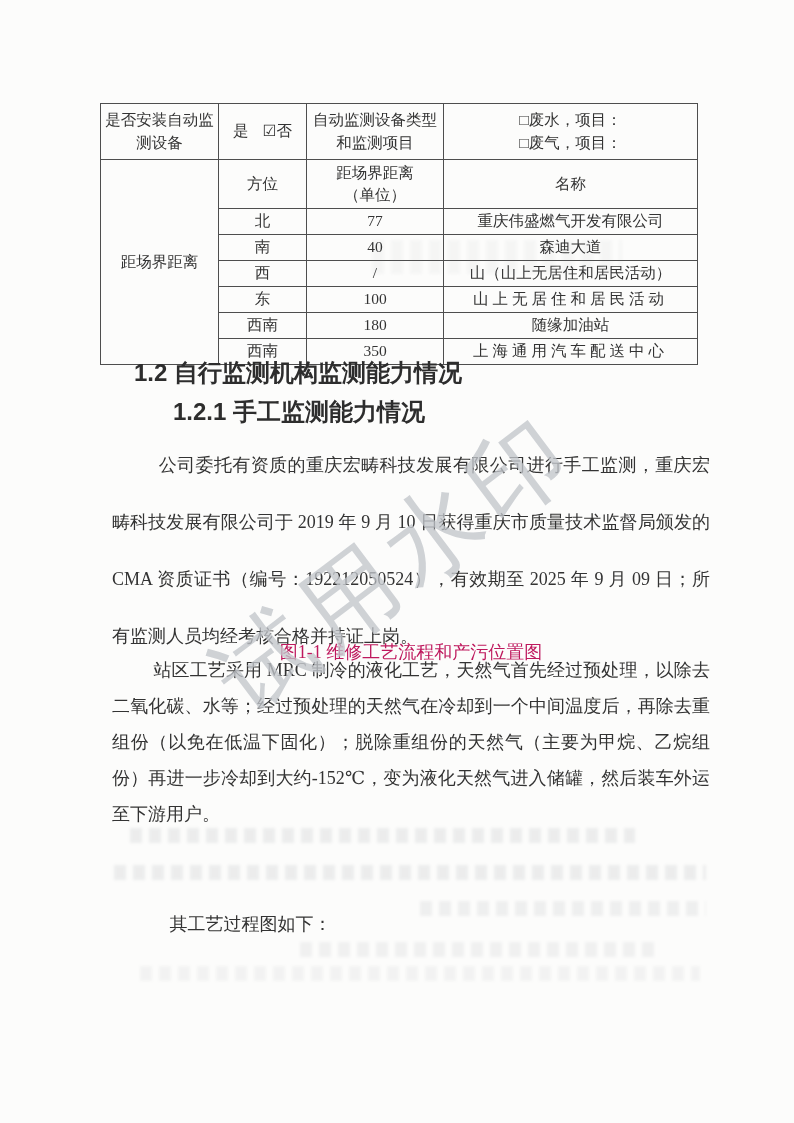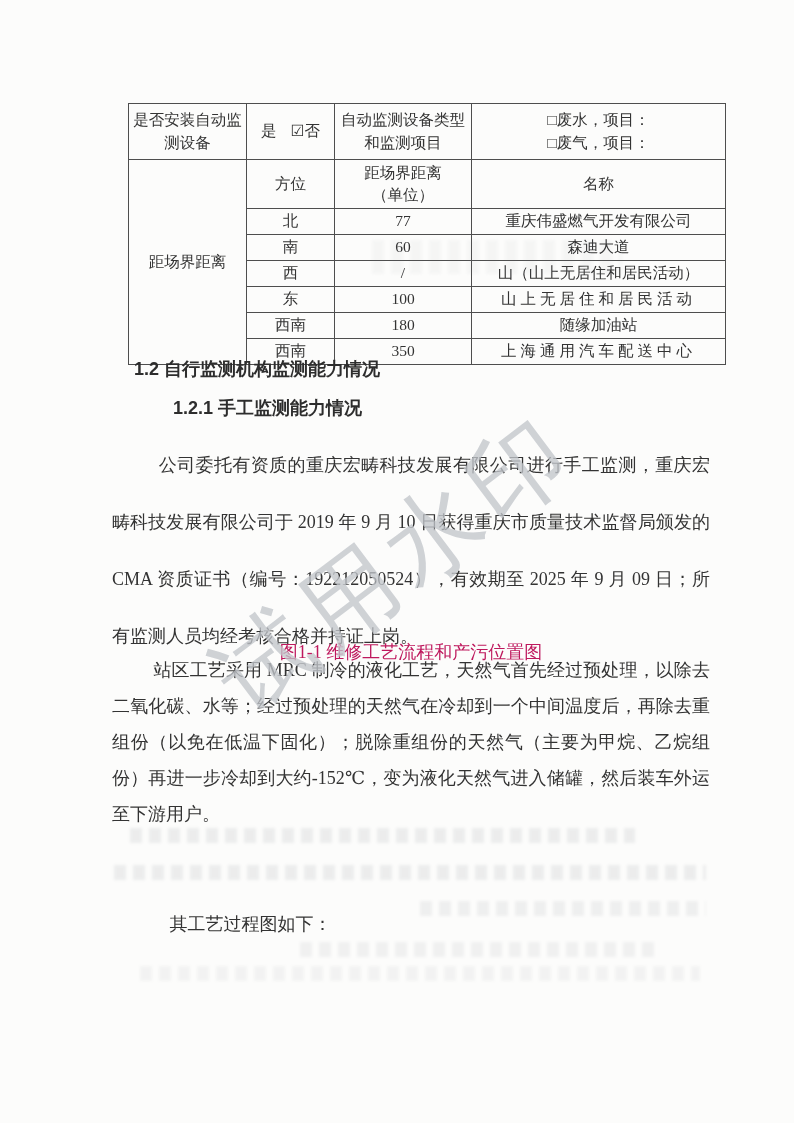--- a/index.html
+++ b/index.html
@@ -5,38 +5,38 @@
   html,body{margin:0;padding:0;}
   body{background:#e9e9e9;}
   .page{
     position:relative;width:794px;height:1123px;margin:0 auto;
     background:#fcfcfb;overflow:hidden;
     font-family:"Liberation Serif","DejaVu Serif",serif;
     color:#383838;
   }
   
   table.env{
-    position:absolute;left:128px;top:103px;width:598px;
+    position:absolute;left:100px;top:103px;width:598px;
     border-collapse:collapse;table-layout:fixed;
   }
   table.env td{
     border:1px solid #4e4e4e;text-align:center;vertical-align:middle;
     font-size:15.5px;line-height:1.45;padding:1px 3px;color:#333;
   }
   tr.r-head1 td{height:53px;}
   tr.r-head2 td{height:46px;}
   tr.r-data td{height:23px;}
   td.opt-cell{text-align:left;padding-left:58px;}
   td.name-left{text-align:left;padding-left:6px;}
   td.name-wide{letter-spacing:4px;}
   .cb-gap{display:inline-block;width:14px;}
   
   .h{
     position:absolute;font-family:"Liberation Sans","DejaVu Sans",sans-serif;
-    font-weight:bold;font-size:18px;color:#2d2d2d;white-space:nowrap;
+    font-weight:bold;font-size:24px;color:#2d2d2d;white-space:nowrap;
   }
   .h12{left:134px;top:357px;}
   .h121{left:173px;top:396px;}
   .h13{left:134px;top:604px;}
   .caption{
     position:absolute;left:112px;top:640px;width:598px;text-align:center;
     font-size:18px;color:#be185d;
   }
   .para{
     position:absolute;left:112px;width:598px;font-size:18px;color:#333;
@@ -105,21 +105,21 @@
         </td>
         <td>名称</td>
       </tr>
       <tr class="r-data">
         <td>北</td>
         <td>77</td>
         <td>重庆伟盛燃气开发有限公司</td>
       </tr>
       <tr class="r-data">
         <td>南</td>
-        <td>60</td>
+        <td>40</td>
         <td>森迪大道</td>
       </tr>
       <tr class="r-data">
         <td>西</td>
         <td>/</td>
         <td class="name-left">山（山上无居住和居民活动）</td>
       </tr>
       <tr class="r-data">
         <td>东</td>
         <td>100</td>

